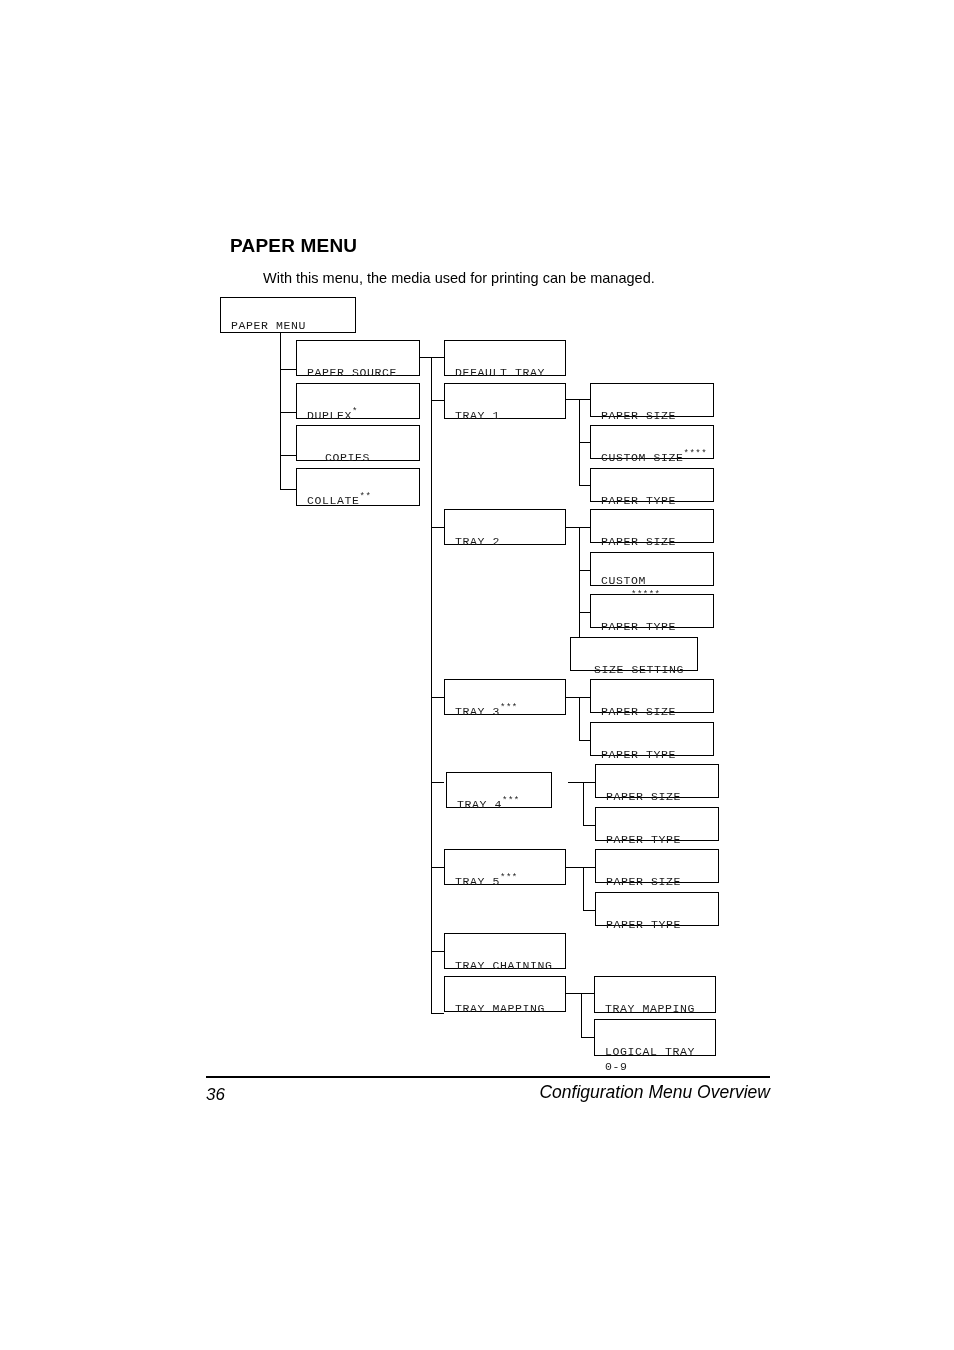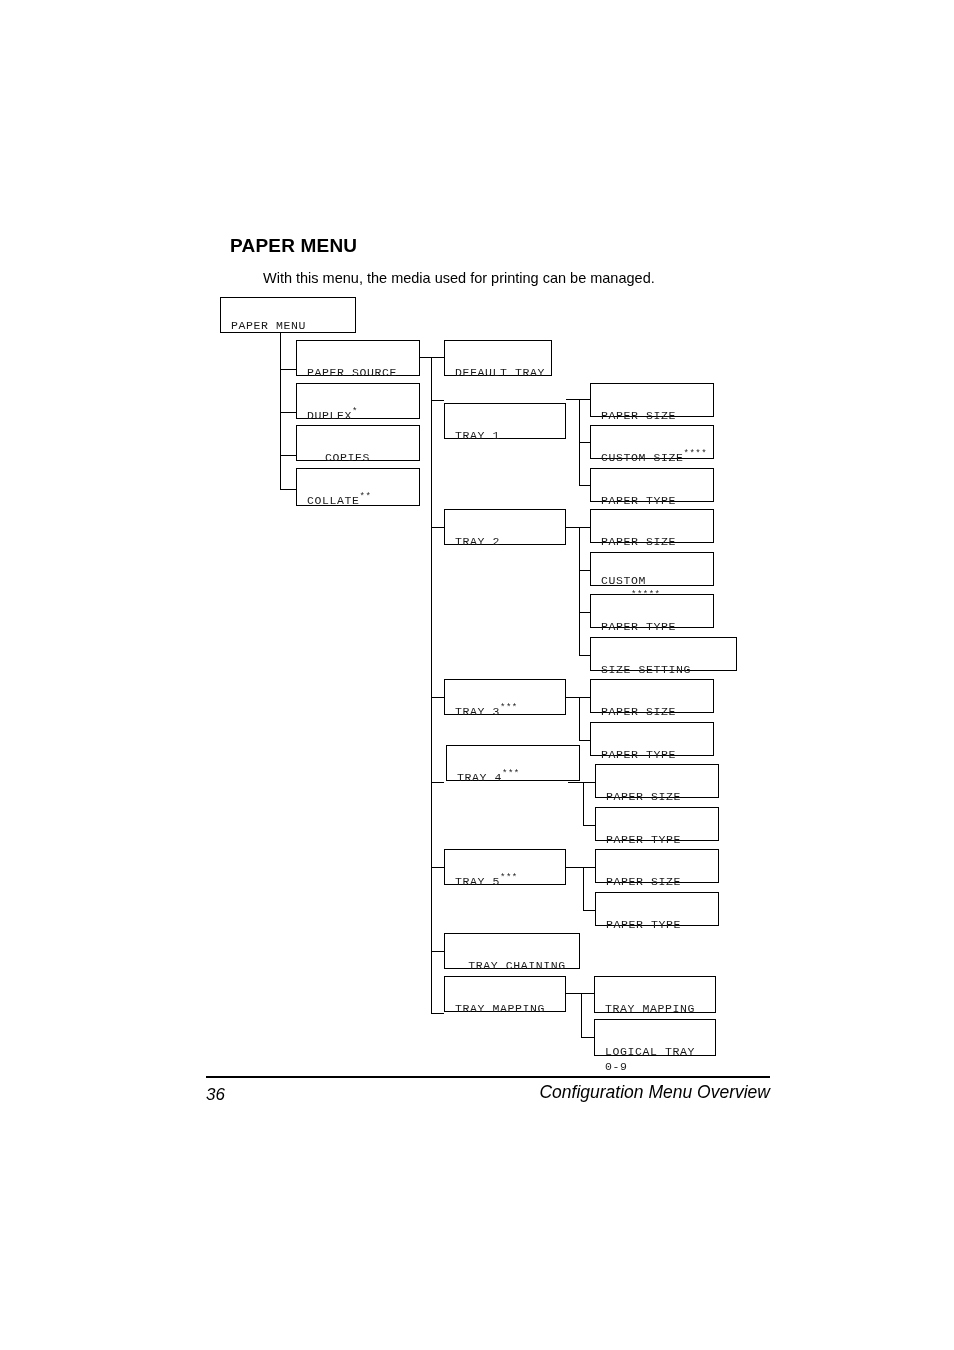--- a/index.html
+++ b/index.html
@@ -178,39 +178,39 @@
     <div class="node" style="left:296px; top:383px; width:124px; height:36px;">
       <span>DUPLEX</span><span class="sup">*</span>
     </div>
     <div class="node" style="left:296px; top:425px; width:124px; height:36px;padding-left:28px;">
       <span>COPIES</span><span class="sup"></span>
     </div>
     <div class="node" style="left:296px; top:468px; width:124px; height:38px;">
       <span>COLLATE</span><span class="sup">**</span>
     </div>
 
-    <div class="node" style="left:444px; top:340px; width:108px; height:36px;">
+    <div class="node" style="left:444px; top:340px; width:122px; height:36px;">
       <span>DEFAULT TRAY</span><span class="sup"></span>
     </div>
-    <div class="node" style="left:444px; top:403px; width:122px; height:36px;">
+    <div class="node" style="left:444px; top:383px; width:122px; height:36px;">
       <span>TRAY 1</span><span class="sup"></span>
     </div>
     <div class="node" style="left:444px; top:509px; width:122px; height:36px;">
       <span>TRAY 2</span><span class="sup"></span>
     </div>
     <div class="node" style="left:444px; top:679px; width:122px; height:36px;">
       <span>TRAY 3</span><span class="sup">***</span>
     </div>
-    <div class="node" style="left:446px; top:745px; width:134px; height:36px;">
+    <div class="node" style="left:446px; top:772px; width:106px; height:36px;">
       <span>TRAY 4</span><span class="sup">***</span>
     </div>
     <div class="node" style="left:444px; top:849px; width:122px; height:36px;">
       <span>TRAY 5</span><span class="sup">***</span>
     </div>
-    <div class="node" style="left:444px; top:933px; width:136px; height:36px;text-align:center;">
+    <div class="node" style="left:444px; top:933px; width:122px; height:36px;">
       <span>TRAY CHAINING</span><span class="sup"></span>
     </div>
     <div class="node" style="left:444px; top:976px; width:122px; height:36px;">
       <span>TRAY MAPPING</span><span class="sup"></span>
     </div>
 
     <div class="node" style="left:590px; top:383px; width:124px; height:34px;">
       <span>PAPER SIZE</span><span class="sup"></span>
     </div>
     <div class="node" style="left:590px; top:425px; width:124px; height:34px;">
@@ -222,21 +222,21 @@
 
     <div class="node" style="left:590px; top:509px; width:124px; height:34px;">
       <span>PAPER SIZE</span><span class="sup"></span>
     </div>
     <div class="node" style="left:590px; top:552px; width:124px; height:34px;">
       <span>CUSTOM SIZE</span><span class="sup">*****</span>
     </div>
     <div class="node" style="left:590px; top:594px; width:124px; height:34px;">
       <span>PAPER TYPE</span><span class="sup"></span>
     </div>
-    <div class="node" style="left:590px; top:637px; width:147px; height:34px;">
+    <div class="node" style="left:570px; top:637px; width:128px; height:34px;text-align:center;">
       <span>SIZE SETTING</span><span class="sup"></span>
     </div>
 
     <div class="node" style="left:590px; top:679px; width:124px; height:34px;">
       <span>PAPER SIZE</span><span class="sup"></span>
     </div>
     <div class="node" style="left:590px; top:722px; width:124px; height:34px;">
       <span>PAPER TYPE</span><span class="sup"></span>
     </div>
 

